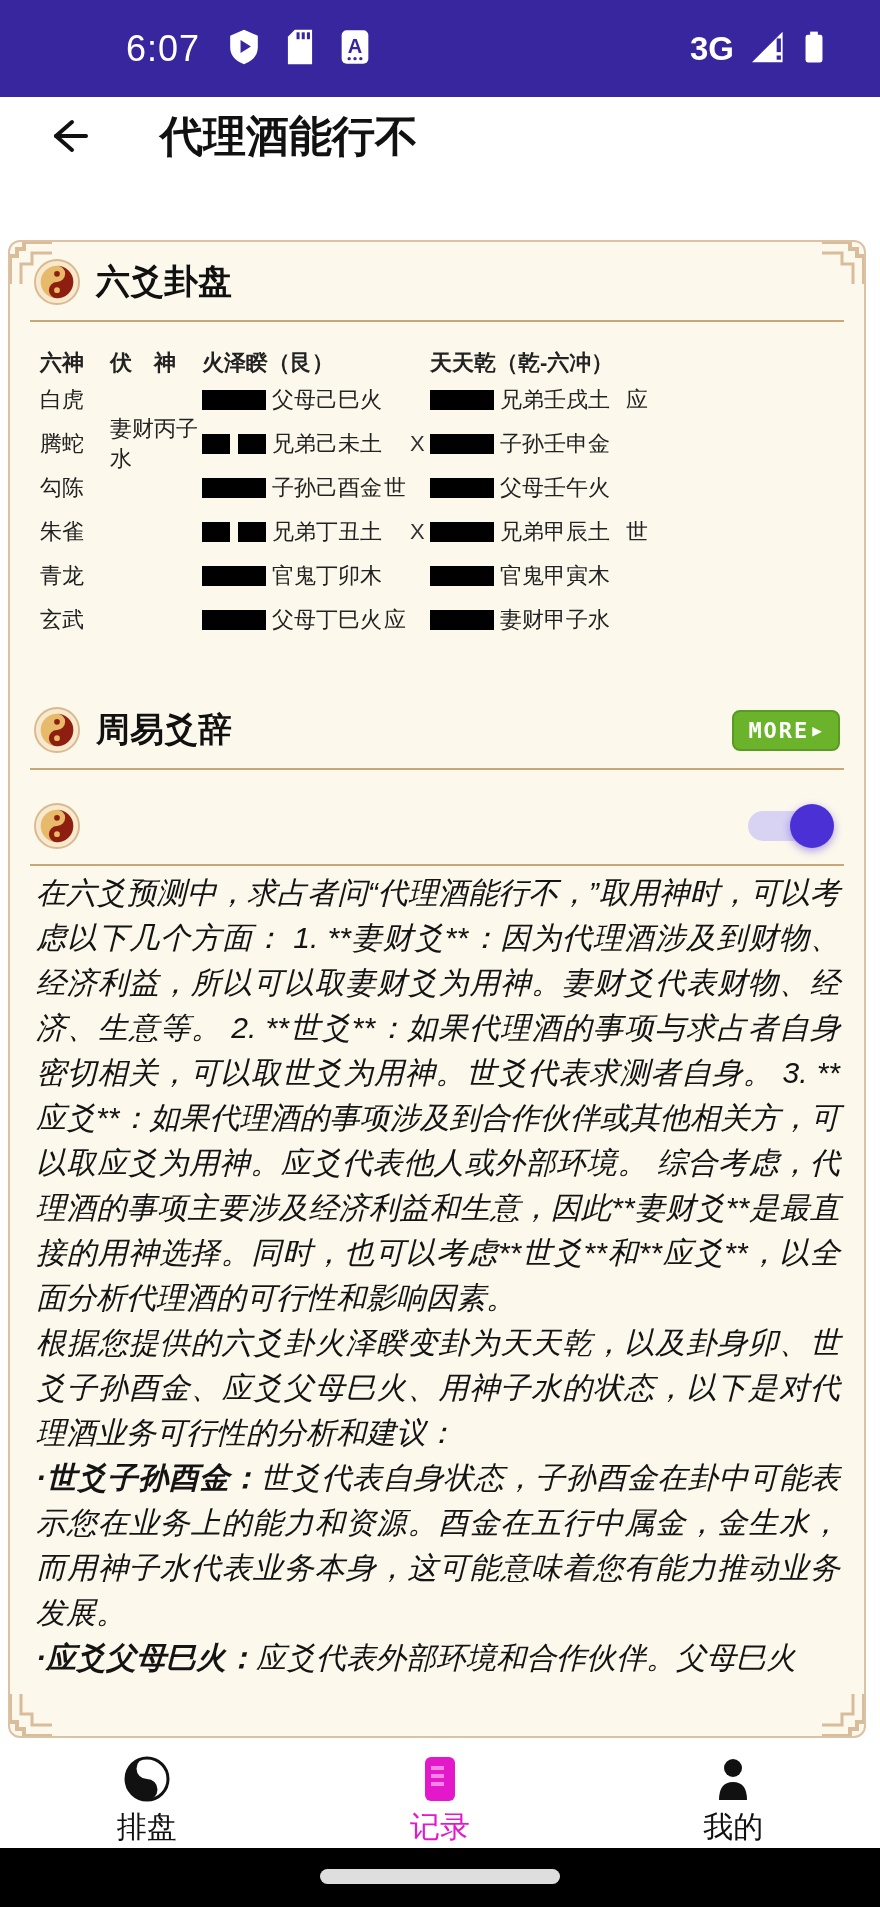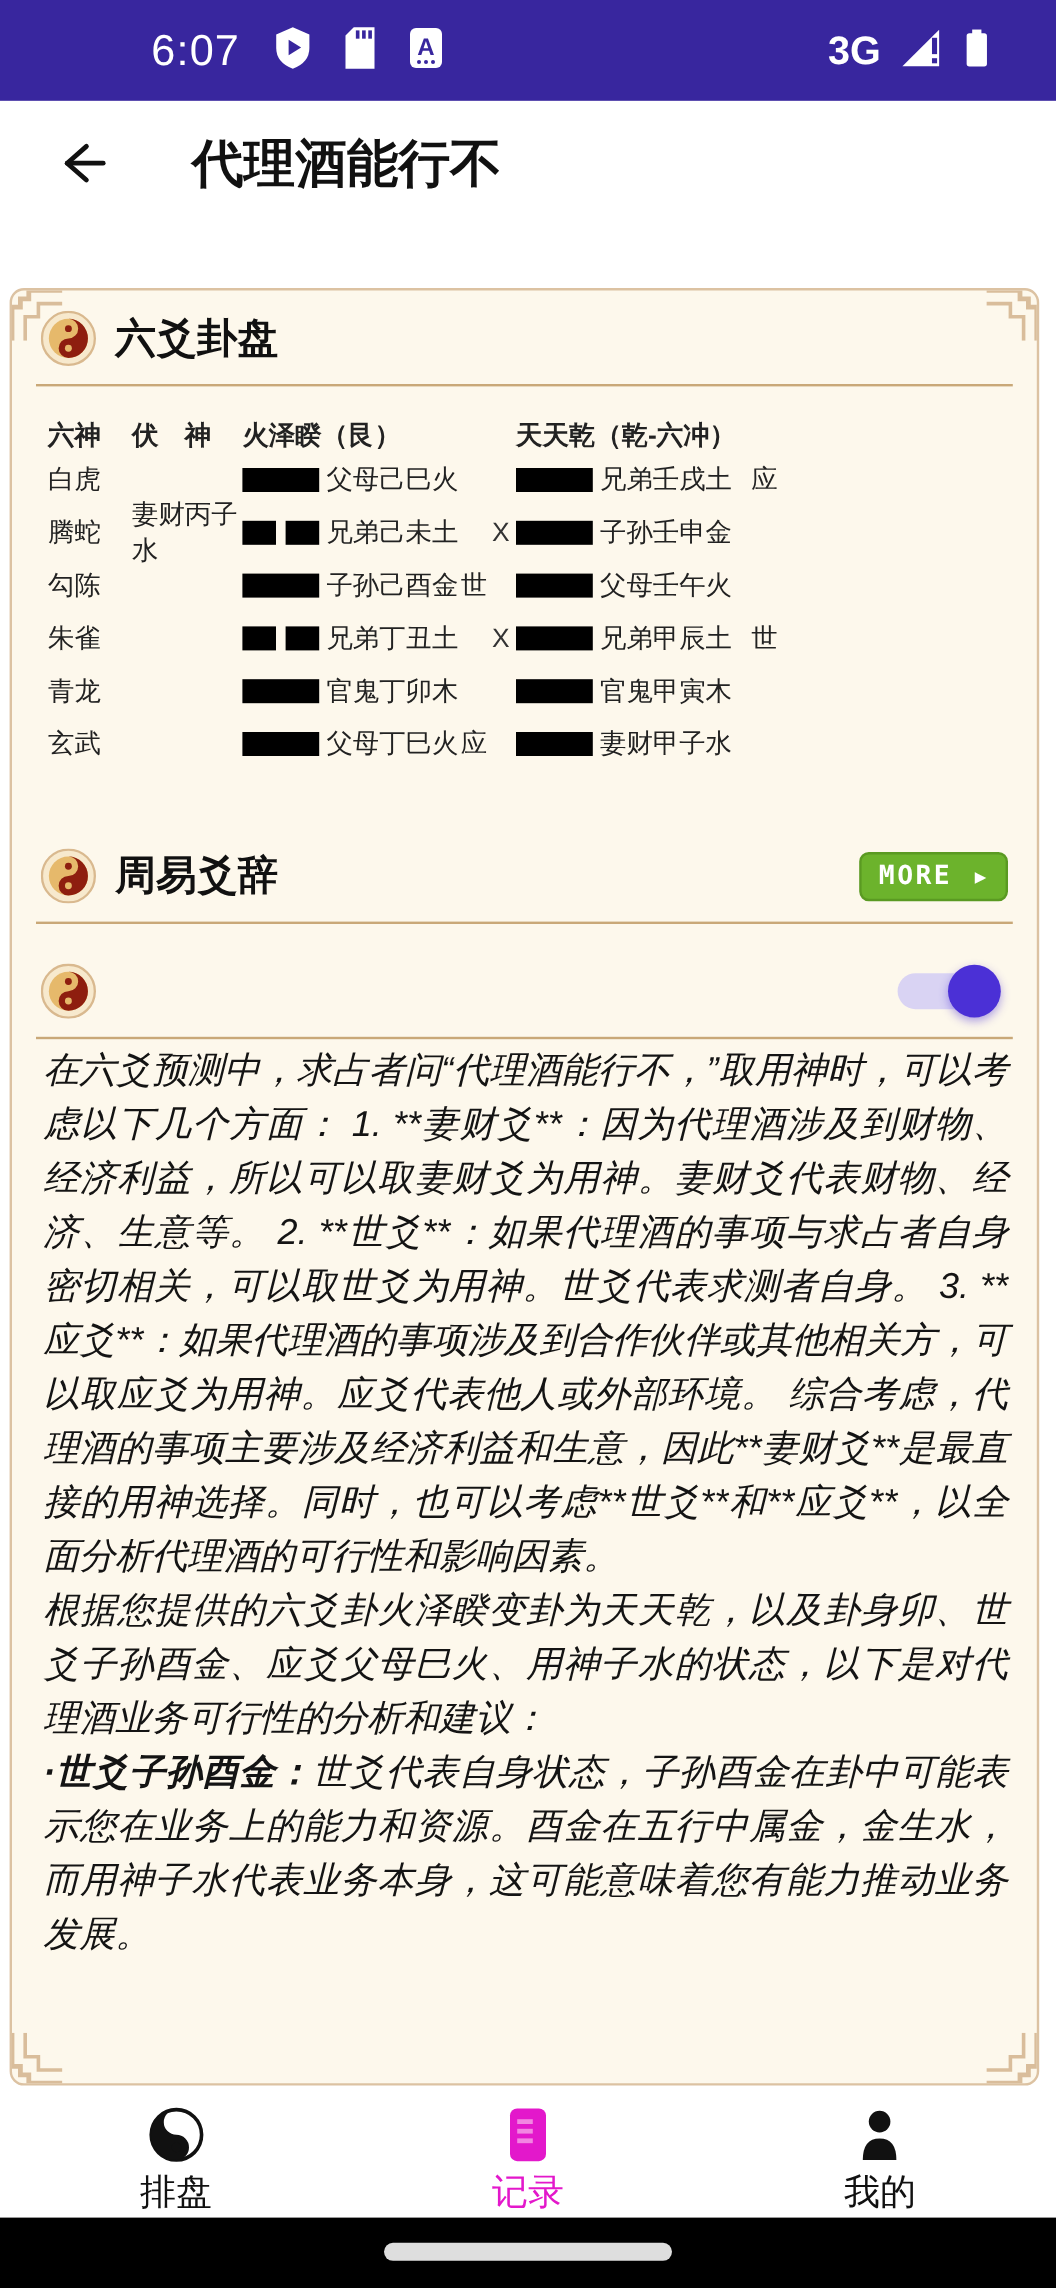--- a/index.html
+++ b/index.html
@@ -2,21 +2,21 @@
 <html><head>
 <meta charset="utf-8">
 <style>
   html,body{margin:0;padding:0;}
   body{
     width:880px;height:1907px;position:relative;background:#ffffff;
     font-family:"Liberation Sans", sans-serif;color:#1a1a1a;overflow:hidden;
   }
   
   .status-bar{
-    position:absolute;top:0;left:0;width:880px;height:84px;background:#38269E;
+    position:absolute;top:0;left:0;width:880px;height:97px;background:#38269E;
     display:flex;align-items:center;box-sizing:border-box;padding:0 56px 0 126px;color:#fff;
   }
   .sb-time{font-size:36px;letter-spacing:1px;}
   .sb-left-icons{display:flex;align-items:center;gap:26px;margin-left:28px;}
   .sb-right{margin-left:auto;display:flex;align-items:center;gap:16px;}
   .sb-net{font-size:33px;font-weight:bold;}
   
   .app-header{
     position:absolute;top:108px;left:0;width:880px;height:140px;background:#fff;
     display:flex;align-items:flex-start;box-sizing:border-box;padding:0 40px;
@@ -51,21 +51,21 @@
   .hx-marker{width:26px;flex:none;}
   .hx-x{width:20px;flex:none;color:#333;}
   .hx-main-head{width:228px;flex:none;}
   .hx-changed-head{flex:1;}
   .hx-marker2{margin-left:14px;}
   
   .row-space{height:48px;}
   .more-btn{
     margin-left:auto;background:#6CB32C;border:2px solid #5A9A22;border-radius:8px;
     color:#fff;font-family:"DejaVu Sans Mono", monospace;font-weight:bold;font-size:22px;
-    letter-spacing:2px;padding:6px 14px;cursor:pointer;display:flex;align-items:center;gap:19px;
+    letter-spacing:2px;padding:6px 14px;cursor:pointer;display:flex;align-items:center;gap:3px;
   }
   .switch{margin-left:auto;width:86px;height:44px;position:relative;cursor:pointer;margin-right:6px;}
   .switch .track{position:absolute;left:0;top:7px;width:74px;height:30px;border-radius:15px;background:#D9D3F3;}
   .switch .knob{position:absolute;right:0;top:0;width:44px;height:44px;border-radius:50%;background:#4B30D6;box-shadow:0 3px 8px rgba(75,48,214,.45);}
   
   .ai-text{padding:4px 24px 0 26px;font-size:30px;line-height:45px;text-align:justify;color:#141414;font-style:italic;}
   .ai-text p{margin:0;}
   .ai-text b{font-weight:bold;}
   
   .bottom-nav{
@@ -301,20 +301,21 @@
       <span class="track"></span>
       <span class="knob"></span>
     </span>
   </div>
   <div class="divider"></div>
 
   <div class="ai-text">
       <p><span>在六爻预测中，求占者问“代理酒能行不，”取用神时，可以考虑以下几个方面： 1. **妻财爻**：因为代理酒涉及到财物、经济利益，所以可以取妻财爻为用神。妻财爻代表财物、经济、生意等。 2. **世爻**：如果代理酒的事项与求占者自身密切相关，可以取世爻为用神。世爻代表求测者自身。 3. **应爻**：如果代理酒的事项涉及到合作伙伴或其他相关方，可以取应爻为用神。应爻代表他人或外部环境。 综合考虑，代理酒的事项主要涉及经济利益和生意，因此**妻财爻**是最直接的用神选择。同时，也可以考虑**世爻**和**应爻**，以全面分析代理酒的可行性和影响因素。</span></p>
       <p><span>根据您提供的六爻卦火泽睽变卦为天天乾，以及卦身卯、世爻子孙酉金、应爻父母巳火、用神子水的状态，以下是对代理酒业务可行性的分析和建议：</span></p>
       <p><b>·世爻子孙酉金：</b><span>世爻代表自身状态，子孙酉金在卦中可能表示您在业务上的能力和资源。酉金在五行中属金，金生水，而用神子水代表业务本身，这可能意味着您有能力推动业务发展。</span></p>
+      <p><b>·应爻父母巳火：</b><span>应爻代表外部环境和合作伙伴。父母巳火</span></p>
     </div>
 </div>
 
 <div class="bottom-nav">
   <div class="nav-item">
     <span class="nav-icon">
       <svg width="48" height="48" viewBox="0 0 48 48">
         <circle cx="24" cy="24" r="21" fill="#fff" stroke="#111" stroke-width="3"></circle>
         <path d="M24 3 a21 21 0 0 0 0 42 a10.5 10.5 0 0 0 0 -21 a10.5 10.5 0 0 1 0 -21 z" fill="#111"></path>
         <circle cx="24" cy="13.5" r="4" fill="#fff"></circle>

